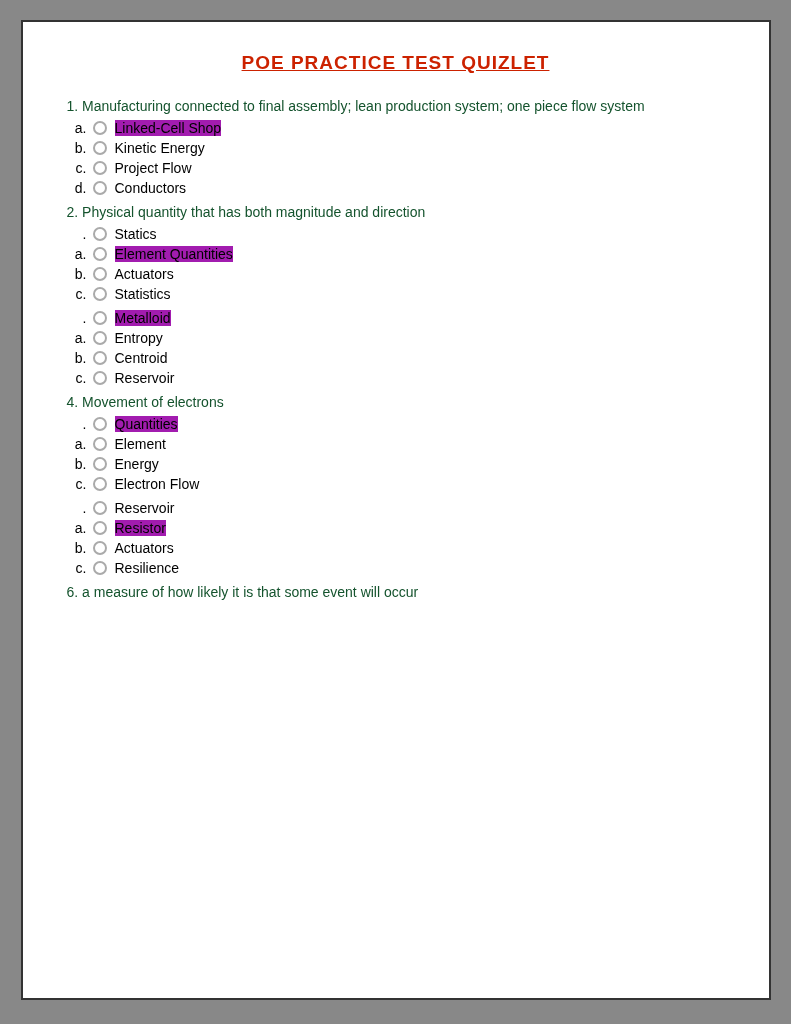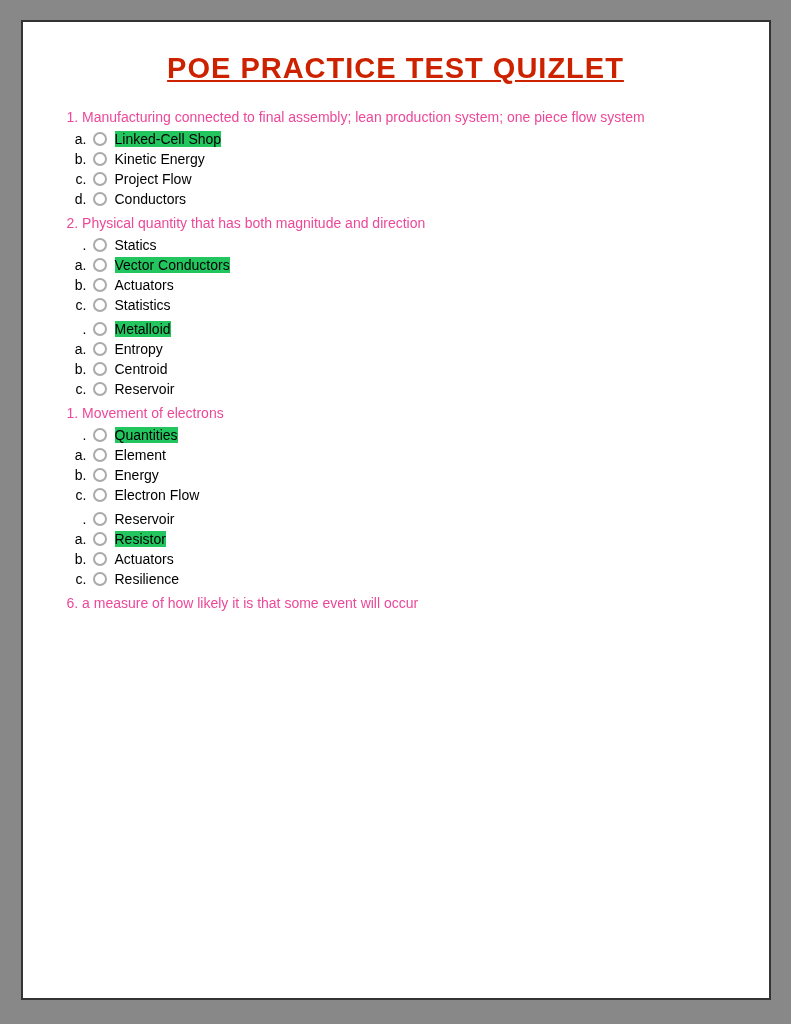--- a/index.html
+++ b/index.html
@@ -18,35 +18,35 @@
     }
     .page {
       background: #fff;
       width: 750px;
       min-height: 980px;
       border: 2px solid #333;
       padding: 30px 40px;
     }
     .title {
       text-align: center;
-      font-size: 29px;
+      font-size: 19px;
       font-weight: bold;
       color: #cc2200;
       text-decoration: underline;
       letter-spacing: 1px;
       margin-bottom: 24px;
       font-family: Arial, sans-serif;
       text-transform: uppercase;
     }
     .question-block {
       margin-bottom: 8px;
     }
     .question-text {
       font-size: 14px;
-      color: #ec4899;
+      color: #14532d;
       margin-bottom: 6px;
       padding-left: 4px;
     }
     .answer-row {
       display: flex;
       align-items: center;
       margin-bottom: 4px;
       padding-left: 0;
     }
     .answer-label {
@@ -65,21 +65,21 @@
       background: #fff;
       margin-right: 8px;
       flex-shrink: 0;
       display: inline-block;
     }
     .answer-text {
       font-size: 14px;
       color: #000;
     }
     .highlight {
-      background-color: #22c55e;
+      background-color: #a21caf;
     }
     .section-gap {
       margin-bottom: 6px;
     }
   </style>
 </head>
 <body>
 
 <div class="page">
   <div class="title">POE PRACTICE TEST QUIZLET</div>
@@ -112,21 +112,21 @@
       <div class="question-block">
         <div class="question-text">2.  Physical quantity that has both magnitude and direction</div>
         <div class="answer-row">
           <span class="answer-label">.</span>
           <span class="radio-circle"></span>
           <span class="answer-text">Statics</span>
         </div>
         <div class="answer-row">
           <span class="answer-label">a.</span>
           <span class="radio-circle"></span>
-          <span class="answer-text highlight">Vector Conductors</span>
+          <span class="answer-text highlight">Element Quantities</span>
         </div>
         <div class="answer-row">
           <span class="answer-label">b.</span>
           <span class="radio-circle"></span>
           <span class="answer-text">Actuators</span>
         </div>
         <div class="answer-row">
           <span class="answer-label">c.</span>
           <span class="radio-circle"></span>
           <span class="answer-text">Statistics</span>
@@ -150,21 +150,21 @@
           <span class="answer-text">Centroid</span>
         </div>
         <div class="answer-row">
           <span class="answer-label">c.</span>
           <span class="radio-circle"></span>
           <span class="answer-text">Reservoir</span>
         </div>
         <div class="section-gap"></div>
       </div>
       <div class="question-block">
-        <div class="question-text">1.  Movement of electrons</div>
+        <div class="question-text">4.  Movement of electrons</div>
         <div class="answer-row">
           <span class="answer-label">.</span>
           <span class="radio-circle"></span>
           <span class="answer-text highlight">Quantities</span>
         </div>
         <div class="answer-row">
           <span class="answer-label">a.</span>
           <span class="radio-circle"></span>
           <span class="answer-text">Element</span>
         </div>

